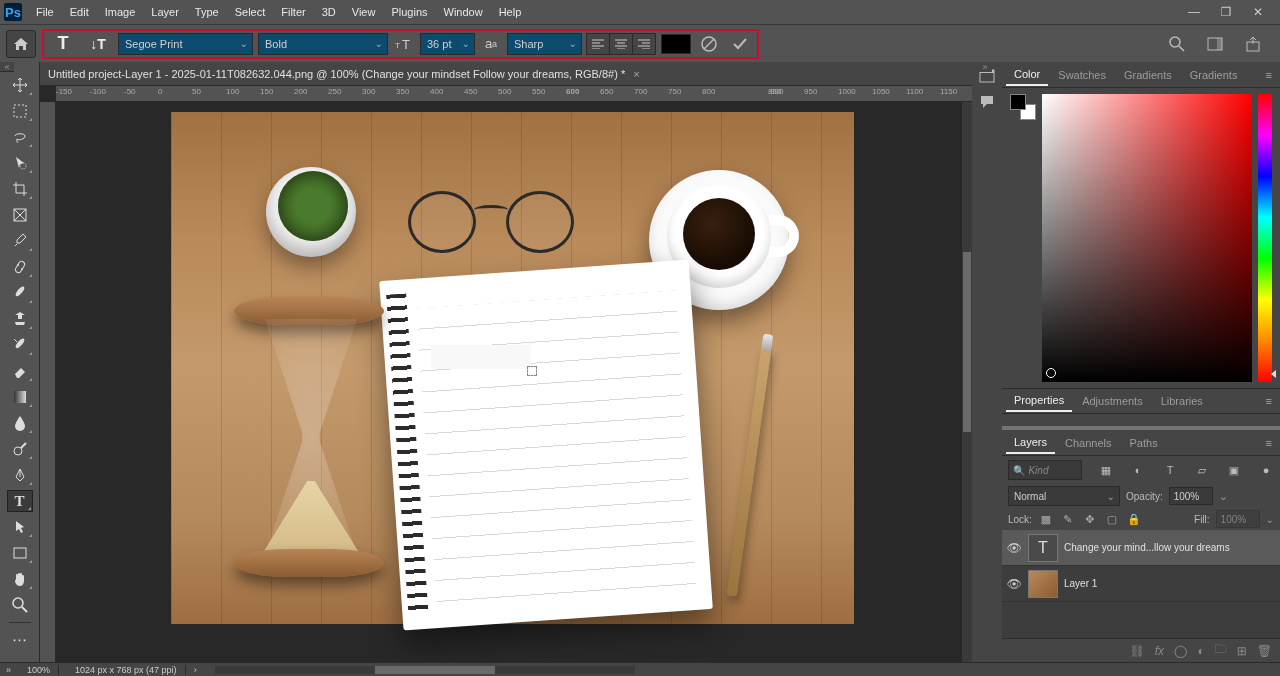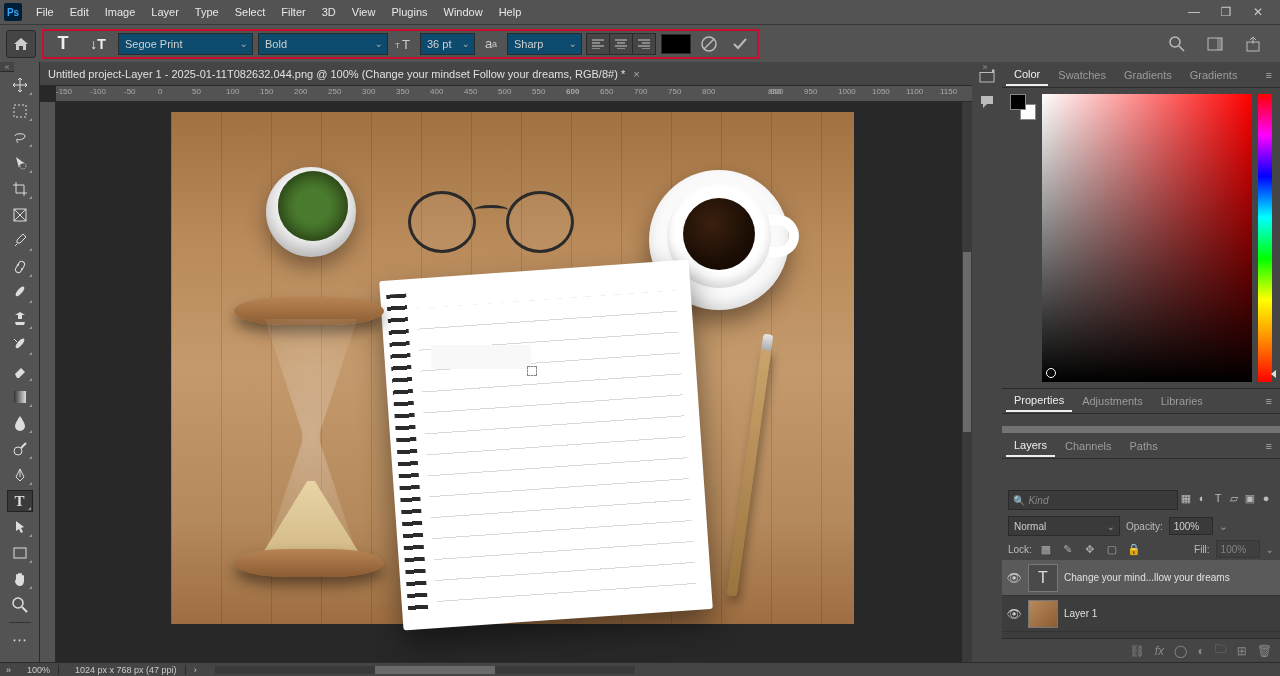--- a/index.html
+++ b/index.html
@@ -1,20 +1,20 @@
 <!DOCTYPE html>
 <html><head>
 <meta charset="utf-8">
 <style>
 * { margin:0; padding:0; box-sizing:border-box; font-family:"Segoe UI",Tahoma,sans-serif; user-select:none; }
 body { background:#323232; color:#d0d0d0; font-size:11px; overflow:hidden; width:1280px; height:676px; position:relative; }
 
 
 .menubar { height:24px; background:#535353; display:flex; align-items:center; padding:0 4px; }
-.menubar .ps-logo { width:18px; height:18px; background:#001e36; color:#31a8ff; font-size:10px; font-weight:bold; display:flex; align-items:center; justify-content:center; border-radius:2px; margin-right:6px; }
+.menubar .ps-logo { width:18px; height:18px; background:#001e36; color:#31a8ff; font-size:13px; font-weight:bold; display:flex; align-items:center; justify-content:center; border-radius:2px; margin-right:6px; }
 .menubar .mi { padding:3px 8px; color:#e8e8e8; cursor:pointer; }
 .menubar .wc { margin-left:auto; display:flex; gap:8px; padding-right:6px; }
 .menubar .wc span { width:24px; text-align:center; color:#ccc; font-size:12px; }
 
 
 .optbar { height:38px; background:#535353; border-top:1px solid #383838; display:flex; align-items:center; padding:0 6px; gap:6px; }
 .home-btn { width:30px; height:28px; background:#454545; display:flex; align-items:center; justify-content:center; border:1px solid #2a2a2a; border-radius:3px; }
 .opt-highlight { border:2px solid #c8102e; height:30px; display:flex; align-items:center; padding:0 4px; gap:5px; }
 .tool-ind { width:30px; height:24px; display:flex; align-items:center; justify-content:center; font-size:18px; font-weight:bold; color:#eee; }
 .drop { background:#0c4a6e; border:1px solid #2a2a2a; height:22px; display:flex; align-items:center; padding:0 6px; color:#d0d0d0; font-size:11px; position:relative; }
@@ -103,22 +103,22 @@
   linear-gradient(to bottom, transparent, #000),
   linear-gradient(to right, #fff, rgba(255,255,255,0)),
   #f00; }
 .spec-cursor { position:absolute; left:4px; bottom:4px; width:10px; height:10px; border:1px solid #fff; border-radius:50%; box-shadow:0 0 0 1px #000; }
 .hue { position:absolute; right:8px; top:6px; width:14px; bottom:6px; background:linear-gradient(180deg,#f00,#f0f,#00f,#0ff,#0f0,#ff0,#f80,#f00); }
 .hue .ptr { position:absolute; right:-4px; bottom:4px; width:0; height:0; border-top:4px solid transparent; border-bottom:4px solid transparent; border-right:5px solid #ddd; }
 
 .mid-tabs { border-top:1px solid #2c2c2c; }
 .mid-body { height:12px; }
 
-.layers-panel { border-top:7px solid #737373; flex:1; display:flex; flex-direction:column; }
-.layers-ctrl { padding:4px 6px; display:flex; align-items:center; gap:0;margin-top:27px; }
+.layers-panel { border-top:4px solid #737373; flex:1; display:flex; flex-direction:column; }
+.layers-ctrl { padding:4px 6px; display:flex; align-items:flex-end; gap:16px; }
 .kind-search { flex:1; height:20px; background:#3a3a3a; border:1px solid #2a2a2a; display:flex; align-items:center; padding:0 4px; color:#888; font-size:10px; font-style:italic;}
 .kind-search::before { content:"🔍"; font-style:normal; color:#999; font-size:10px; margin-right:3px;}
 .filter-ico { width:16px; height:16px; color:#bbb; font-size:11px; text-align:center; }
 .blend-row { display:flex; align-items:center; padding:2px 6px; gap:6px; }
 .blend-drop { width:112px; height:20px; background:#3a3a3a; border:1px solid #2a2a2a; padding:0 5px; font-size:10px; display:flex; align-items:center; color:#ccc; position:relative;}
 .blend-drop::after { content:"⌄"; position:absolute; right:4px; color:#999; }
 .op-lbl { font-size:10px; color:#bbb; }
 .op-val { width:44px; height:18px; background:#3a3a3a; border:1px solid #2a2a2a; font-size:10px; padding:0 4px; display:flex; align-items:center;}
 .lock-row { display:flex; align-items:center; padding:2px 6px; gap:6px; font-size:10px; color:#bbb;}
 .lock-row .li { width:16px; text-align:center; color:#aaa; font-size:11px;}

